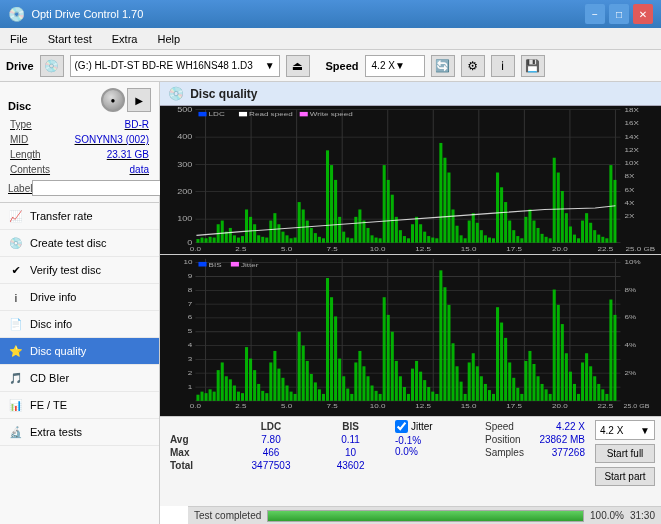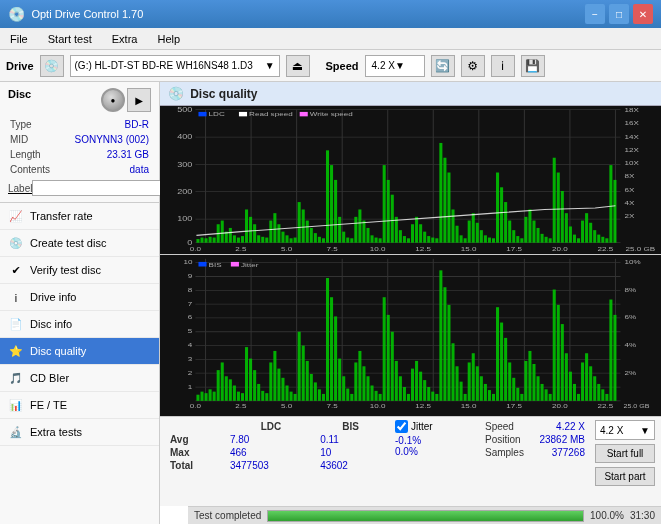--- a/index.html
+++ b/index.html
@@ -91,24 +91,24 @@
       flex-shrink: 0;
     }
     
     
     .disc-panel {
       padding: 6px 8px;
       border-bottom: 1px solid #ccc;
     }
     .disc-header {
       display: flex;
-      align-items: flex-start;
+      align-items: flex-end;
       margin-bottom: 4px;
     }
-    .disc-table { width: 100%; font-size: 10px; }
+    .disc-table { width: 100%; font-size: 10px; text-decoration: underline; }
     .disc-table td { padding: 1px 0; }
     .disc-table td:first-child { color: #444; }
     .disc-table td:last-child { color: #0000cc; text-align: right; }
     .label-row { display: flex; align-items: center; margin-top: 2px; text-decoration: underline; }
     .label-row span { color: #444; font-size: 10px; width: 50px; }
     .label-input {
       flex: 1; border: 1px solid #aaa; height: 16px; font-size: 10px; padding: 1px 2px;
     }
     .label-btn {
       width: 18px; height: 16px; background: #e0e0e0; border: 1px solid #aaa;
@@ -196,20 +196,21 @@
       border-collapse: collapse;
       font-size: 10px;
     }
     .stats-table th {
       text-align: center;
       padding: 1px 4px;
       font-weight: bold;
       color: #333;
     }
     .stats-table td {
+      text-align: center;
       padding: 1px 4px;
     }
     .stats-table .label-col { text-align: left; font-weight: bold; color: #333; }
     .blue-val { color: #0000cc; }
     
     .jitter-check { display: flex; align-items: center; gap: 3px; font-size: 10px; }
     .speed-info { font-size: 10px; }
     .speed-info div { display: flex; justify-content: space-between; gap: 8px; padding: 1px 0; }
     .speed-info .s-label { color: #333; }
     .speed-info .s-val { color: #0000cc; }

